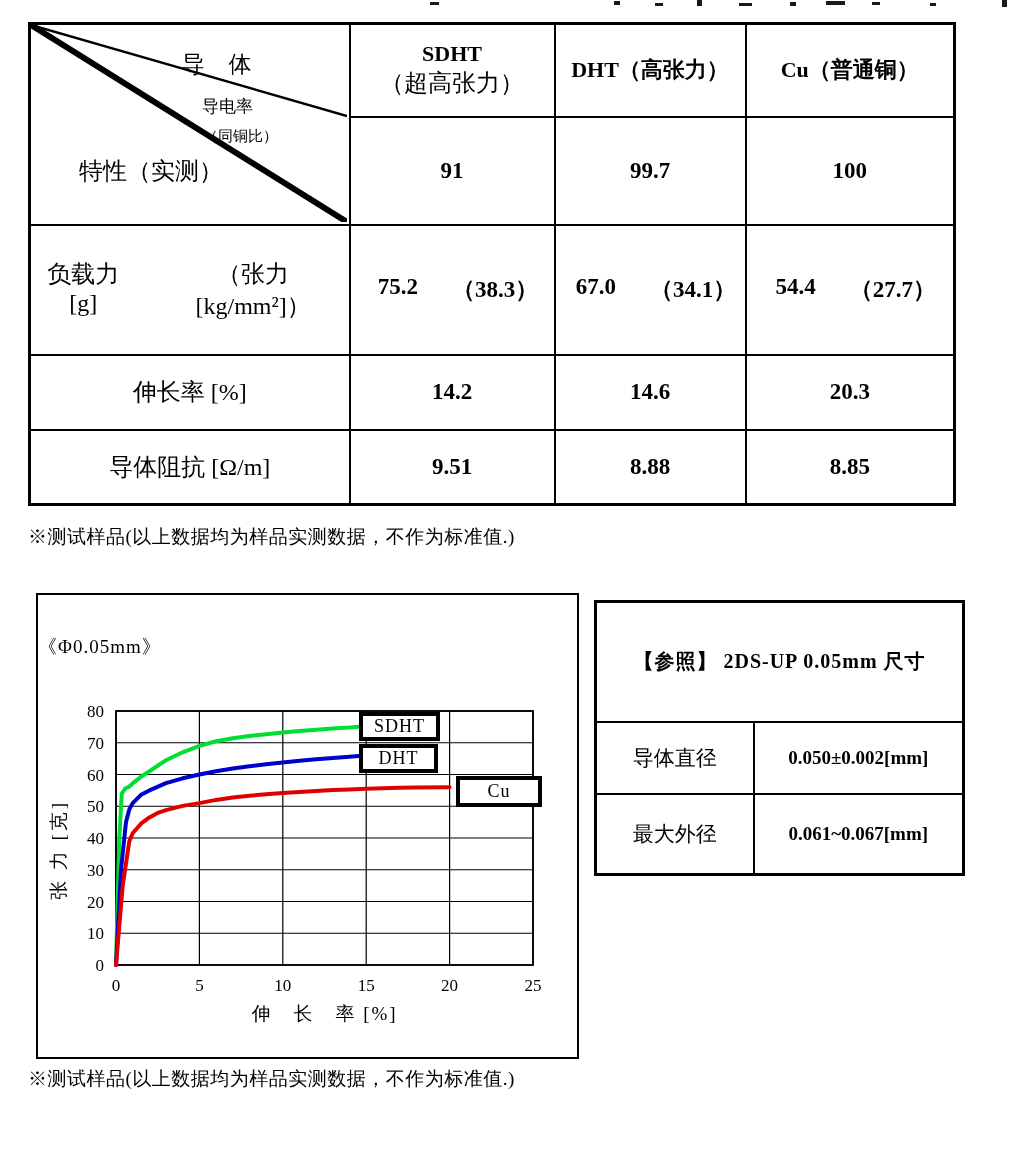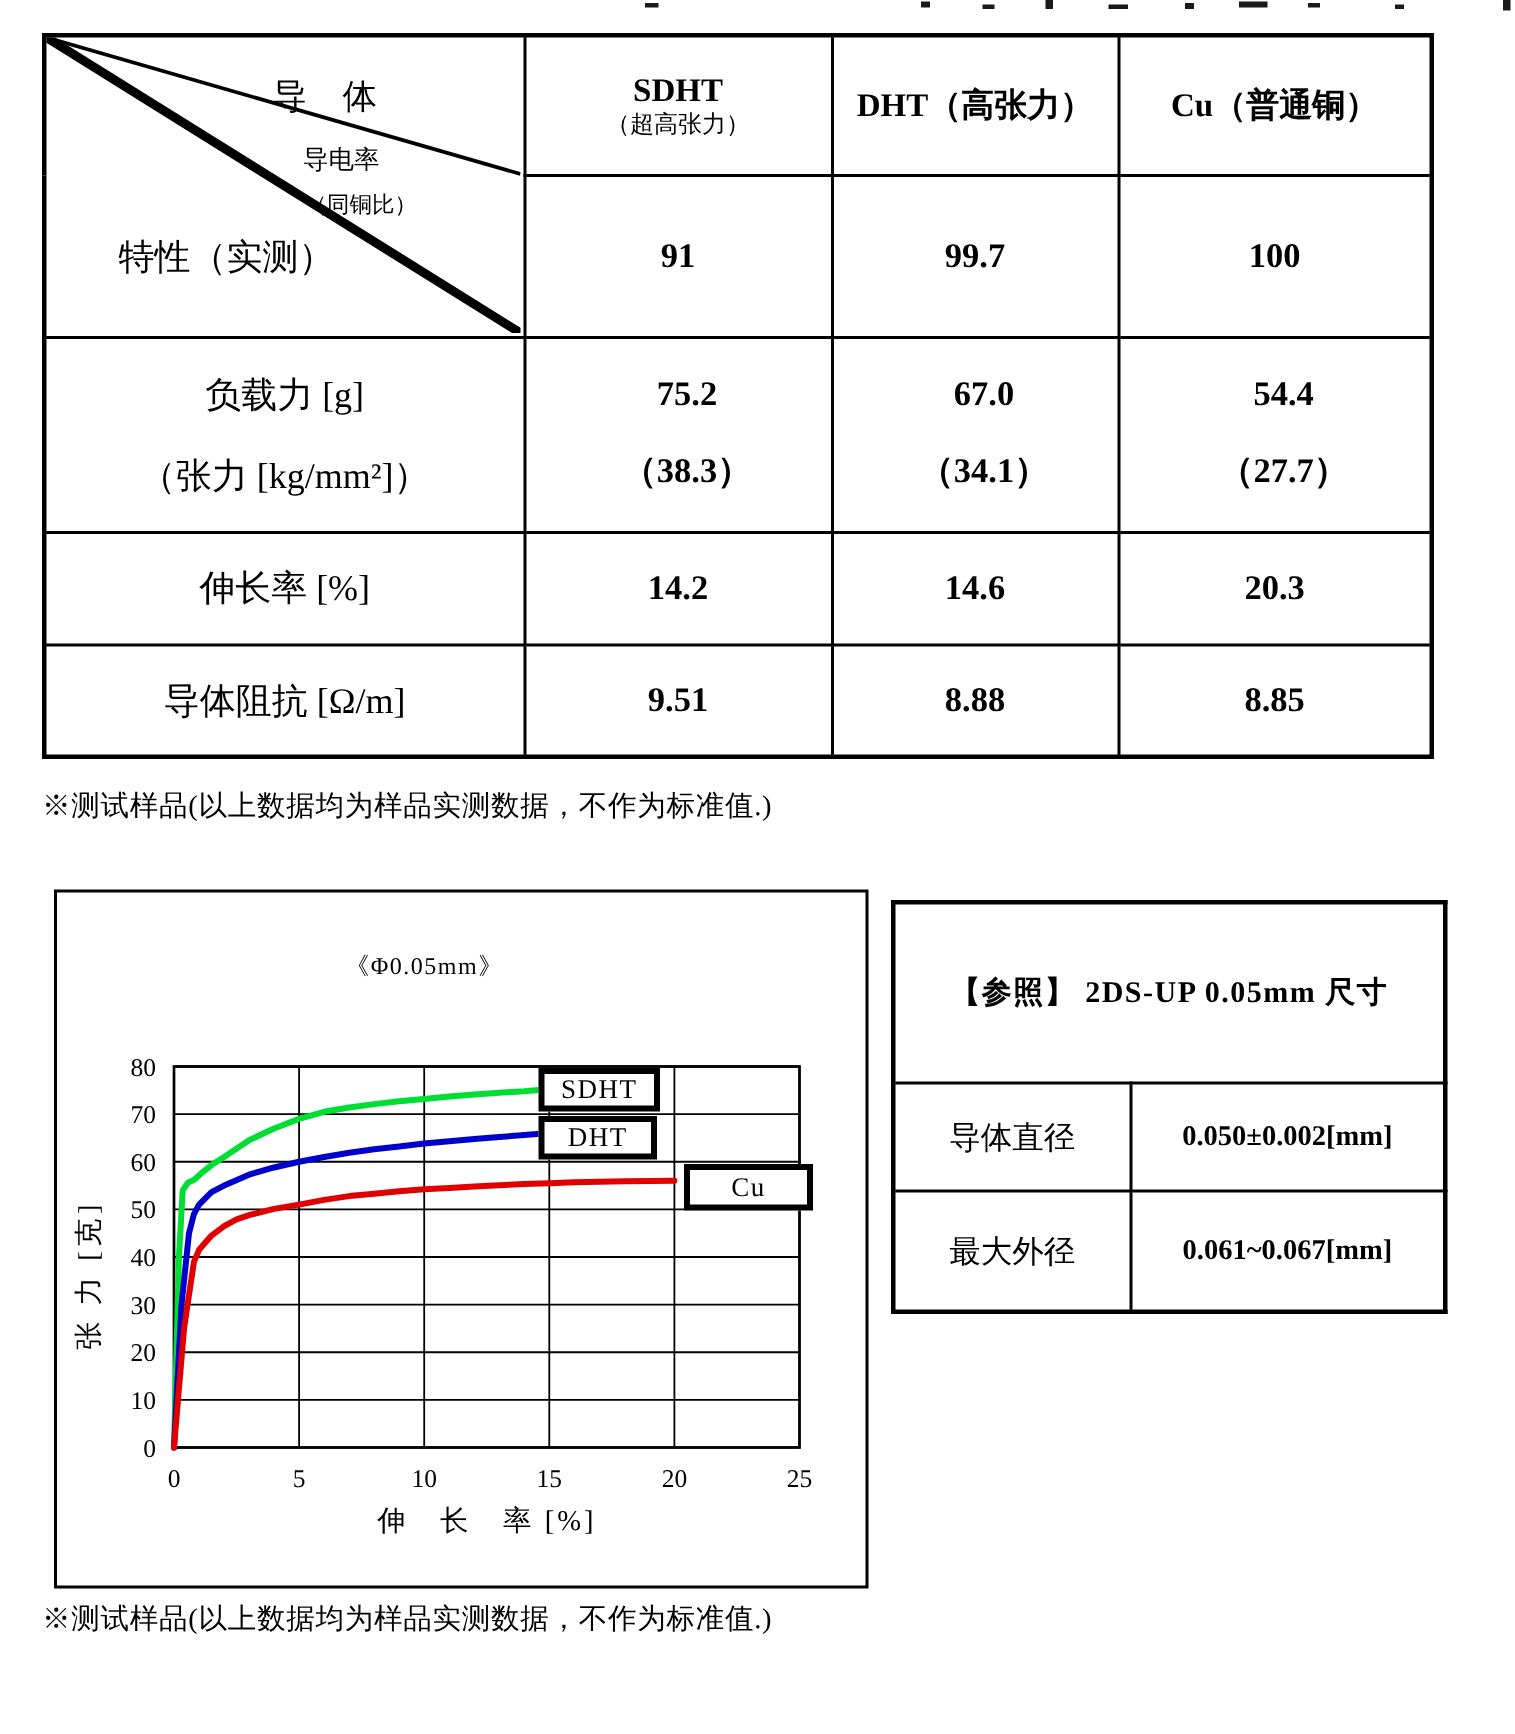--- a/index.html
+++ b/index.html
@@ -13,22 +13,22 @@
   .main-table {
     position:absolute; left:28px; top:22px;
     border-collapse:collapse; table-layout:fixed;
     width:925px; height:481px;
     border:3px solid #000;
   }
   .main-table td { border:2px solid #000; text-align:center; vertical-align:middle; }
   .cell-label { font-size:24px; }
   .cell-value { font-size:23px; font-weight:bold;margin-left:12px; }
   .hdr-en { font-size:22px; font-weight:bold; }
-  .hdr-cn { font-size:16px; }
-  .two-line { display:flex; flex-direction:column; justify-content:center; gap:22px; }
+  .hdr-cn { font-size:24px; }
+  .two-line { display:flex; flex-direction:row; justify-content:center; gap:22px; }
 
   
   .corner-cell { position:relative; padding:0; }
   .corner-cell svg { position:absolute; left:0; top:0; }
   .corner-txt { position:absolute; white-space:nowrap; }
   .corner-top { left:120px; top:24px; width:140px; text-align:center; font-size:23px; letter-spacing:9px; }
   .corner-mid1 { left:171px; top:70px; font-size:17px; }
   .corner-mid2 { left:172px; top:102px; font-size:15px; }
   .corner-bottom { left:48px; top:130px; font-size:24px; }
 
@@ -36,22 +36,22 @@
   .note-1 { top:524px; }
   .note-2 { top:1066px; }
 
   
   .chart-panel {
     position:absolute; left:36px; top:593px; width:543px; height:466px;
     border:2px solid #000; background:#fff;
   }
   .chart-title { position:absolute; left:0; top:12px; width:490px; text-align:center;
     font-size:21px; letter-spacing:6px; }
-  .chart-subtitle { position:absolute; left:0; top:39px; width:490px; text-align:center;
-    font-size:16px; letter-spacing:1px; }
+  .chart-subtitle { position:absolute; left:0; top:39px; width:490px; text-align:left;
+    font-size:19px; letter-spacing:1px; }
   .y-axis-label { position:absolute; left:-55px; top:243px; width:150px; height:24px;
     transform:rotate(-90deg); text-align:center; font-size:19px; letter-spacing:3px; }
   .x-axis-label { position:absolute; left:78px; top:406px; width:417px; text-align:center;
     font-size:19px; letter-spacing:2px; }
   .legend-box {
     position:absolute; border:4px solid #000; background:#fff;
     display:flex; align-items:center; justify-content:center;
     font-size:18px; letter-spacing:1px;
   }
   .legend-sdht { left:321px; top:117px; width:81px; height:29px; }

